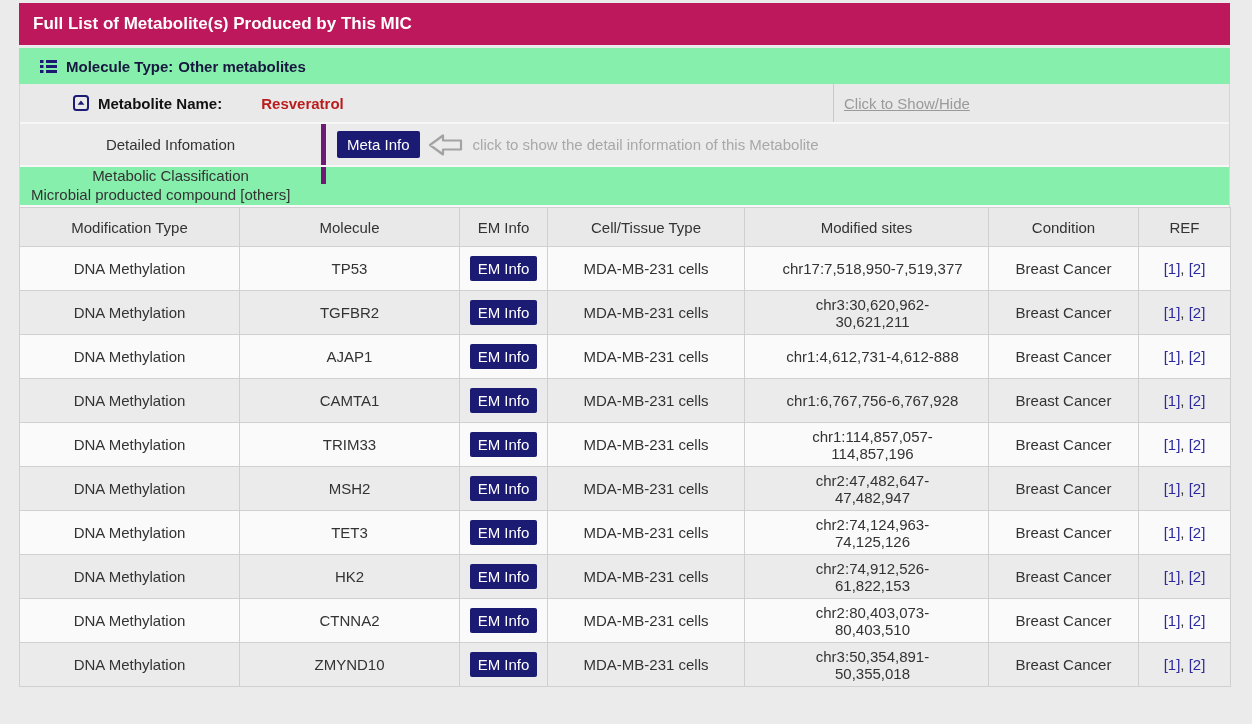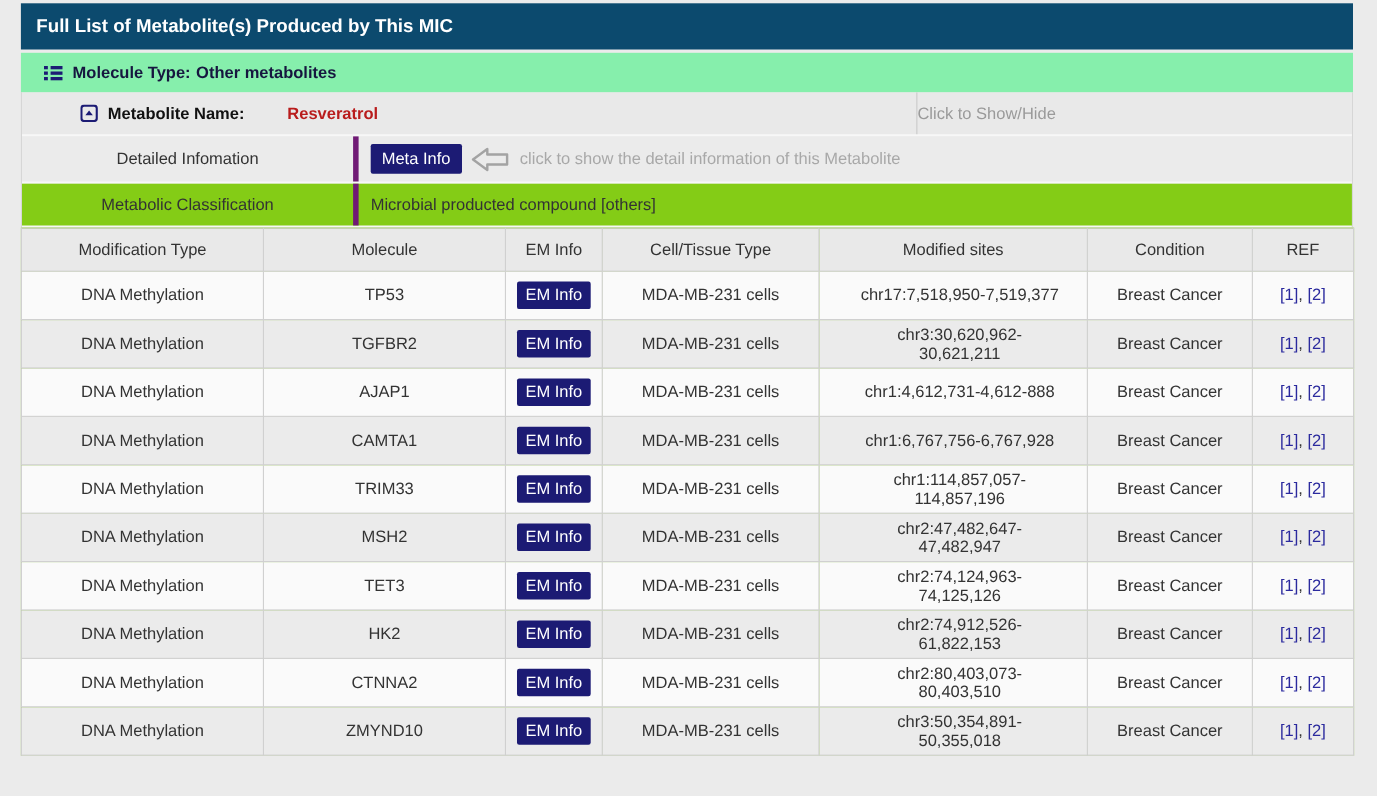--- a/index.html
+++ b/index.html
@@ -11,21 +11,21 @@
     font-size: 15px;
     color: #333;
   }
   .container {
     margin-left: 19px;
     margin-top: 3px;
     width: 1211px;
   }
   
   .title-bar {
-    background: #0c4a6e;
+    background: #be185d;
     color: #ffffff;
     font-weight: bold;
     font-size: 17px;
     height: 42px;
     line-height: 42px;
     padding-left: 14px;
   }
   
   .band {
     background: #86efac;
@@ -44,37 +44,39 @@
     border-left: 1px solid #d6d6d6;
     border-right: 1px solid #d6d6d6;
   }
   .row {
     display: flex;
     align-items: stretch;
     border-bottom: 2px solid #f7f7f7;
   }
   .row-metabolite { background: #e9e9e9; height: 40px; }
   .row-detailed   { background: #ebebeb; height: 43px; }
-  .row-classif    { background: #84cc16; height: 40px; }
+  .row-classif    { background: #86efac; height: 40px; flex-direction: column; }
   .metab-left {
     width: 813px;
     display: flex;
     align-items: center;
     padding-left: 53px;
     cursor: pointer;
   }
   .metab-left .icon { display: inline-flex; margin-right: 9px; }
   .metab-label { font-weight: bold; color: #111; margin-right: 6px; }
   .metab-value { font-weight: bold; color: #b91c1c; margin-left: 33px; }
   .metab-right {
     flex: 1;
     border-left: 1px solid #c9c9c9;
     display: flex;
     align-items: center;
+    padding-left: 10px;
     color: #9a9a9a;
+    text-decoration: underline;
   }
   .left-cell {
     width: 306px;
     display: flex;
     align-items: center;
     justify-content: center;
     border-right: 5px solid #701a75;
     color: #333;
   }
   .right-cell {

